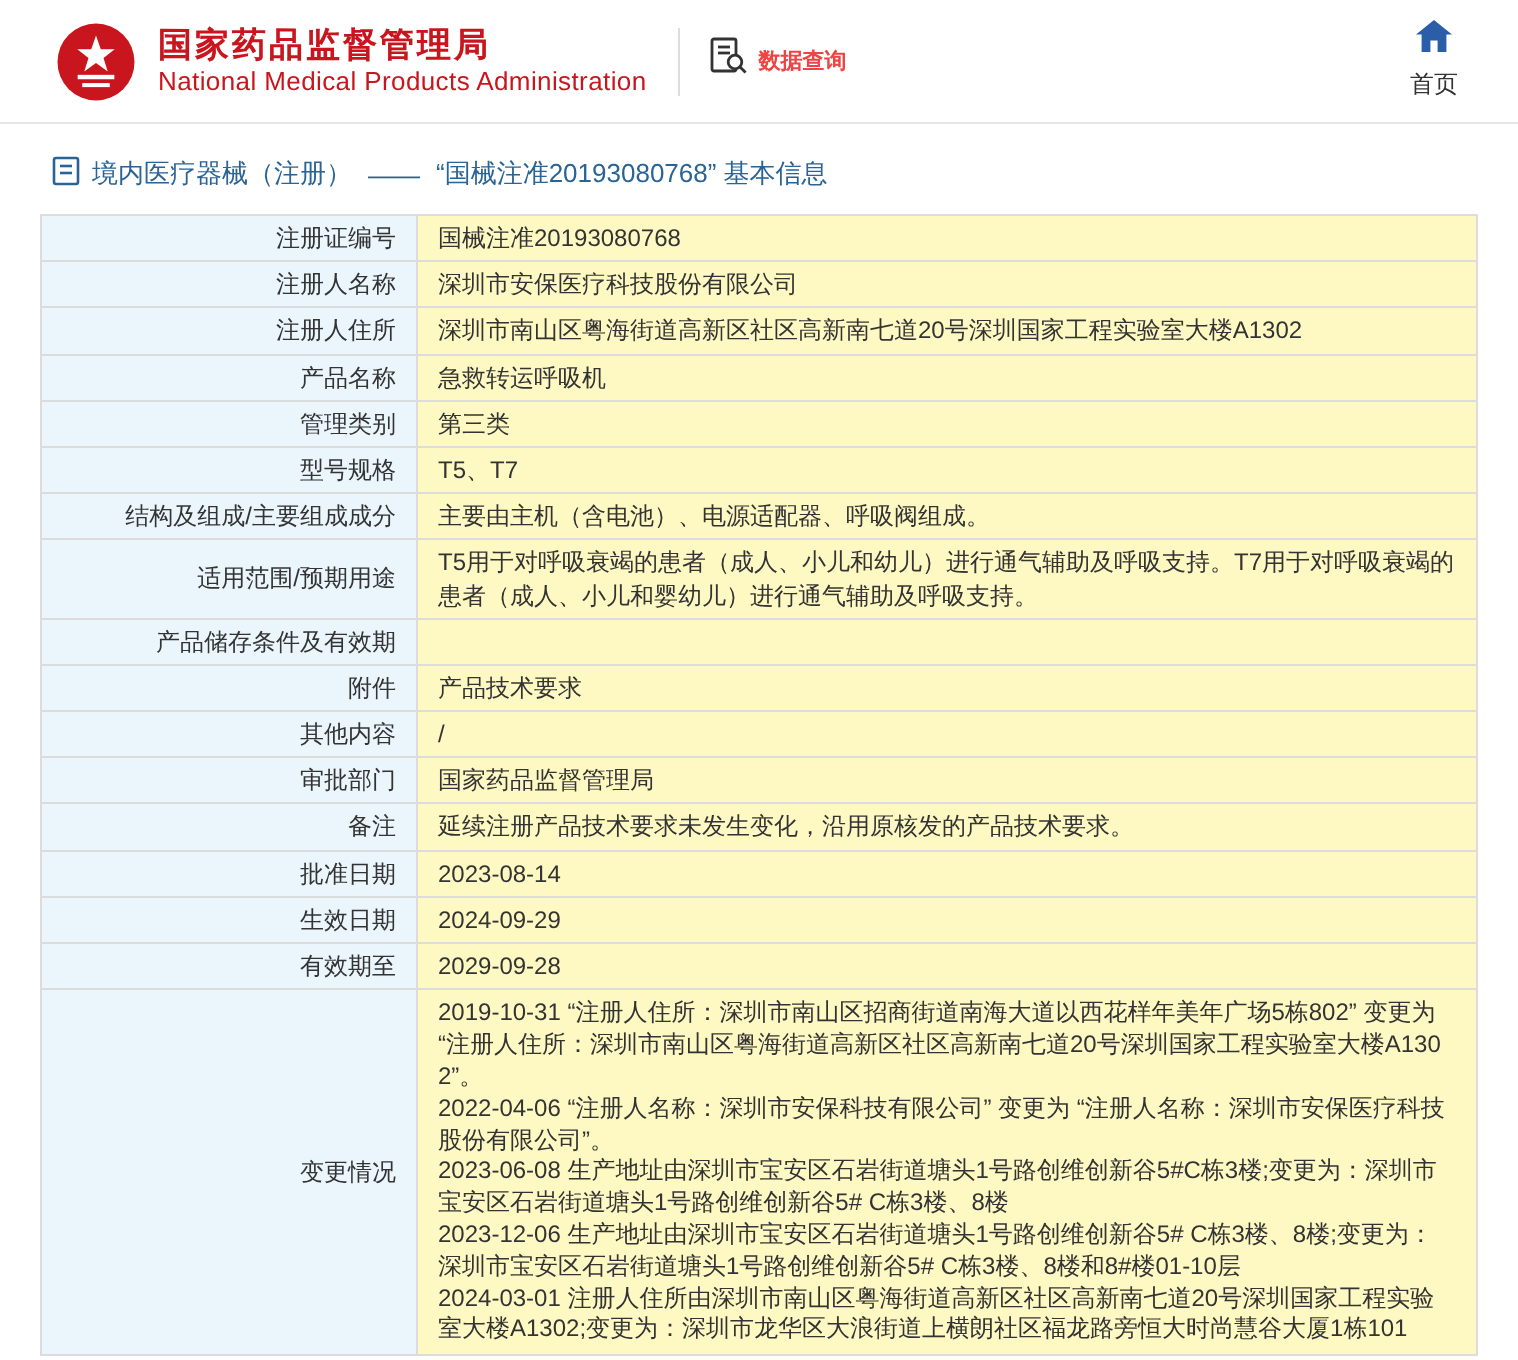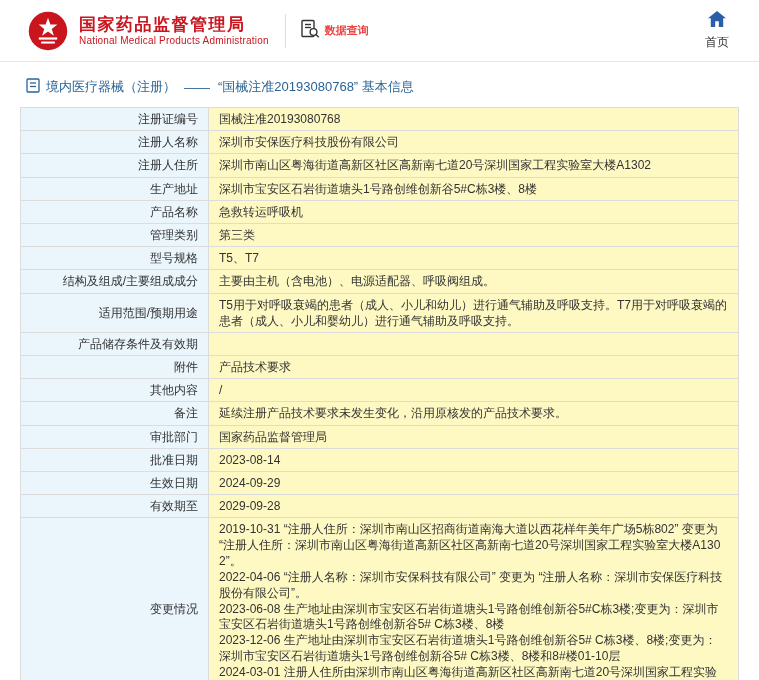--- a/index.html
+++ b/index.html
@@ -5,21 +5,21 @@
   * { box-sizing: border-box; margin: 0; padding: 0; }
   html,body { width: 759px; height: 680px; background: #fff; overflow: hidden;
     font-family: "Liberation Sans", "DejaVu Sans", sans-serif; }
 
   
   .header { height: 62px; display: flex; align-items: center;
     padding: 0 30px 0 26px; background: #fff; border-bottom: 1px solid #e6e6e6; }
   .logo { width: 44px; height: 44px; flex: 0 0 auto; }
   .org { margin-left: 9px; display: flex; flex-direction: column; justify-content: center; }
   .org-cn { color: #c9151e; font-size: 17px; font-weight: bold; letter-spacing: 1.5px; line-height: 1.2; }
-  .org-en { color: #c9151e; font-size: 10px; letter-spacing: 0.2px; margin-top: 0; }
+  .org-en { color: #c9151e; font-size: 13px; letter-spacing: 0.2px; margin-top: 0; }
   .v-divider { width: 1px; height: 34px; background: #ddd; margin: 0 14px 0 16px; }
   .data-query { display: flex; align-items: center; gap: 5px; cursor: pointer; }
   .data-query-label { font-size: 11px; font-weight: bold; color: #ef4444; }
   .header-right { margin-left: auto; display: flex; gap: 36px; align-items: center; }
   .nav-item { display: flex; flex-direction: column; align-items: center; gap: 3px; cursor: pointer; }
   .nav-item .txt { font-size: 12px; color: #333; white-space: nowrap; }
 
   
   .breadcrumb { display: flex; align-items: center; gap: 6px;
     padding: 16px 16px 11px 26px; font-size: 13px; color: #2a6496; }
@@ -98,24 +98,20 @@
       </tr>
       <tr>
         <th>注册人名称</th>
         <td>深圳市安保医疗科技股份有限公司</td>
       </tr>
       <tr>
         <th>注册人住所</th>
         <td>深圳市南山区粤海街道高新区社区高新南七道20号深圳国家工程实验室大楼A1302</td>
       </tr>
       <tr>
-        <th>生产地址</th>
-        <td>深圳市宝安区石岩街道塘头1号路创维创新谷5#C栋3楼、8楼</td>
-      </tr>
-      <tr>
         <th>产品名称</th>
         <td>急救转运呼吸机</td>
       </tr>
       <tr>
         <th>管理类别</th>
         <td>第三类</td>
       </tr>
       <tr>
         <th>型号规格</th>
         <td>T5、T7</td>
@@ -134,26 +130,26 @@
       </tr>
       <tr>
         <th>附件</th>
         <td>产品技术要求</td>
       </tr>
       <tr>
         <th>其他内容</th>
         <td>/</td>
       </tr>
       <tr>
+        <th>审批部门</th>
+        <td>国家药品监督管理局</td>
+      </tr>
+      <tr>
         <th>备注</th>
         <td>延续注册产品技术要求未发生变化，沿用原核发的产品技术要求。</td>
-      </tr>
-      <tr>
-        <th>审批部门</th>
-        <td>国家药品监督管理局</td>
       </tr>
       <tr>
         <th>批准日期</th>
         <td>2023-08-14</td>
       </tr>
       <tr>
         <th>生效日期</th>
         <td>2024-09-29</td>
       </tr>
       <tr>

